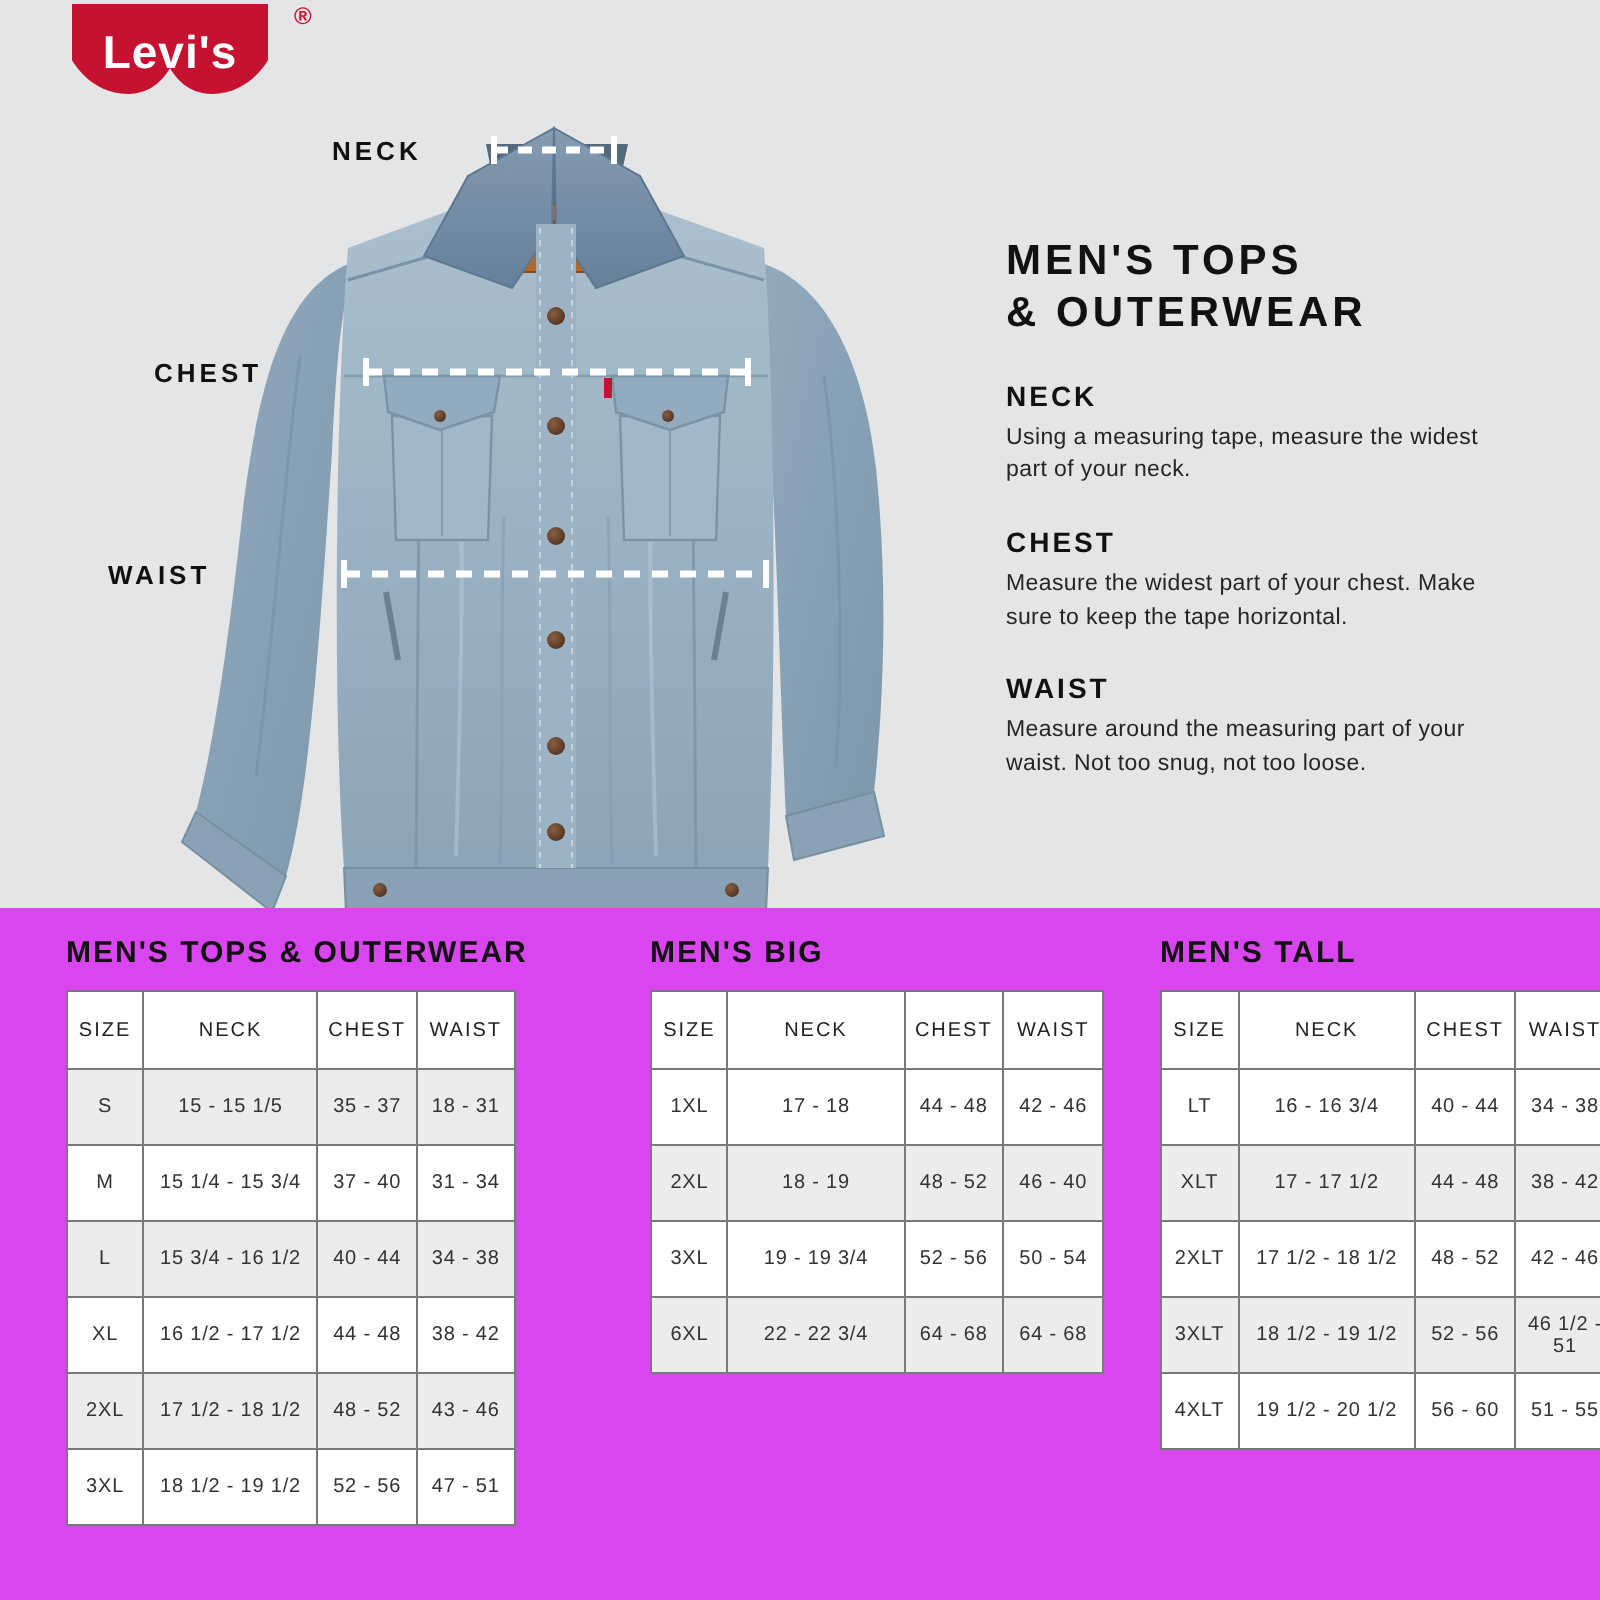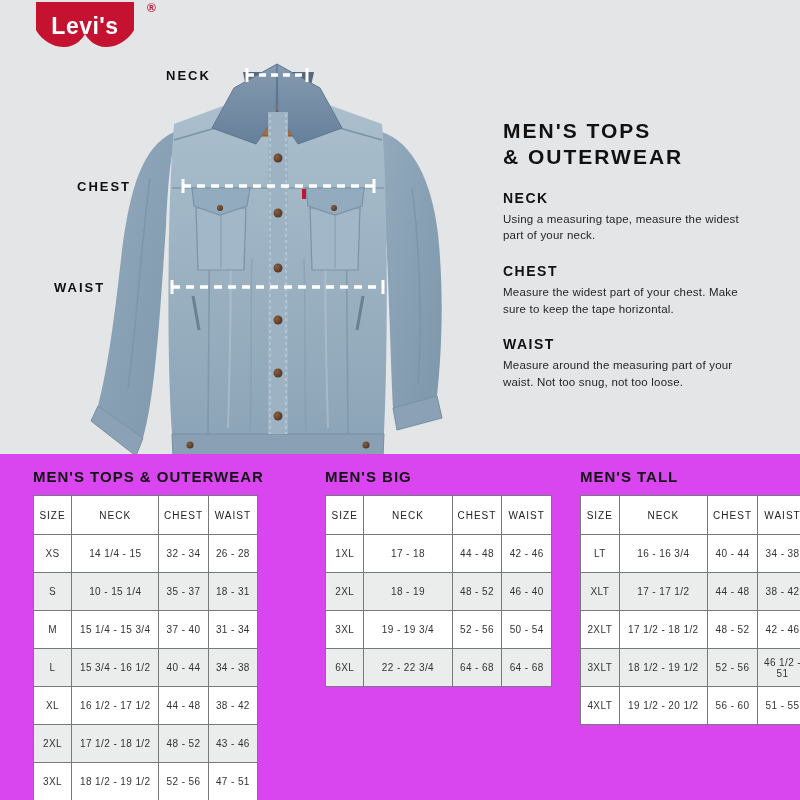--- a/index.html
+++ b/index.html
@@ -220,29 +220,23 @@
           </colgroup>
           <thead>
             <tr>
               <th>SIZE</th>
               <th>NECK</th>
               <th>CHEST</th>
               <th>WAIST</th>
             </tr>
           </thead>
           <tbody>
-            <tr>
-              <td>XS</td>
-              <td>14 1/4 - 15</td>
-              <td>32 - 34</td>
-              <td>26 - 28</td>
-            </tr>
             <tr class="alt">
               <td>S</td>
-              <td>10 - 15 1/4</td>
+              <td>15 - 15 1/5</td>
               <td>35 - 37</td>
               <td>18 - 31</td>
             </tr>
             <tr>
               <td>M</td>
               <td>15 1/4 - 15 3/4</td>
               <td>37 - 40</td>
               <td>31 - 34</td>
             </tr>
             <tr class="alt">

